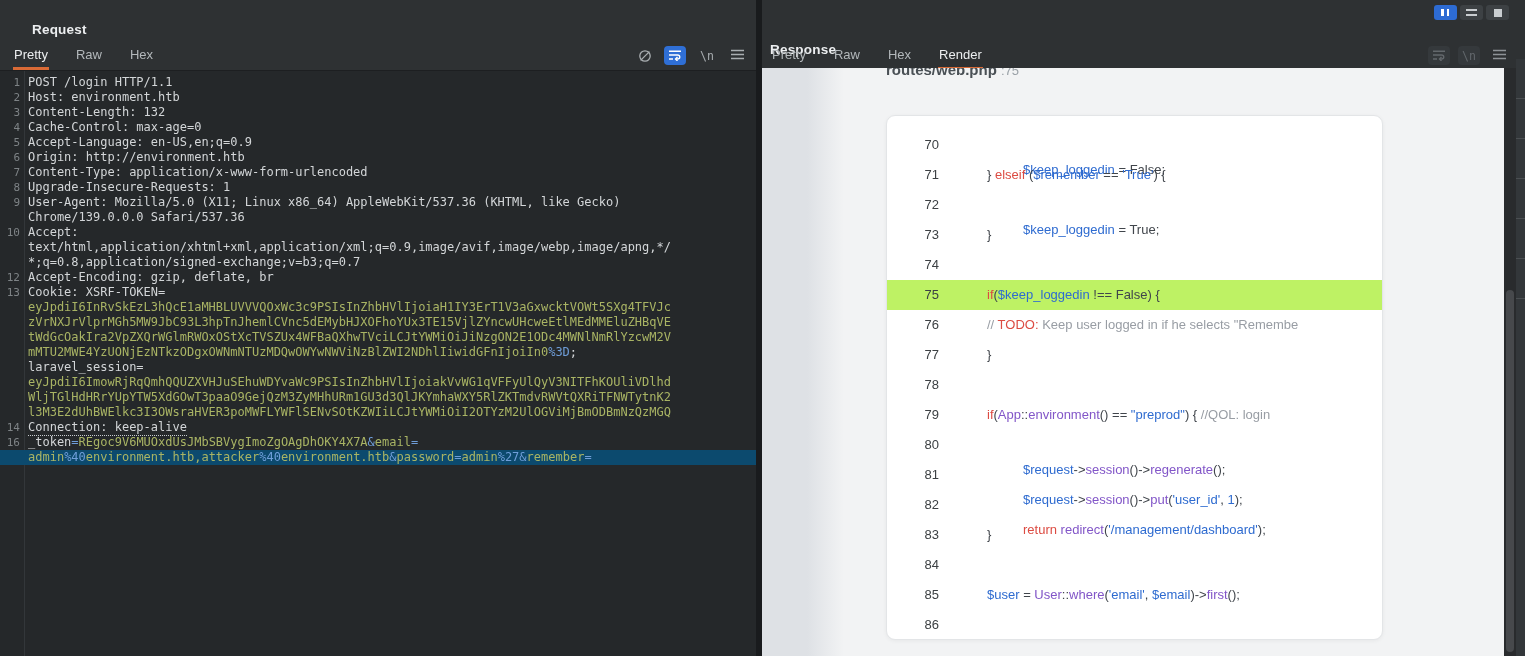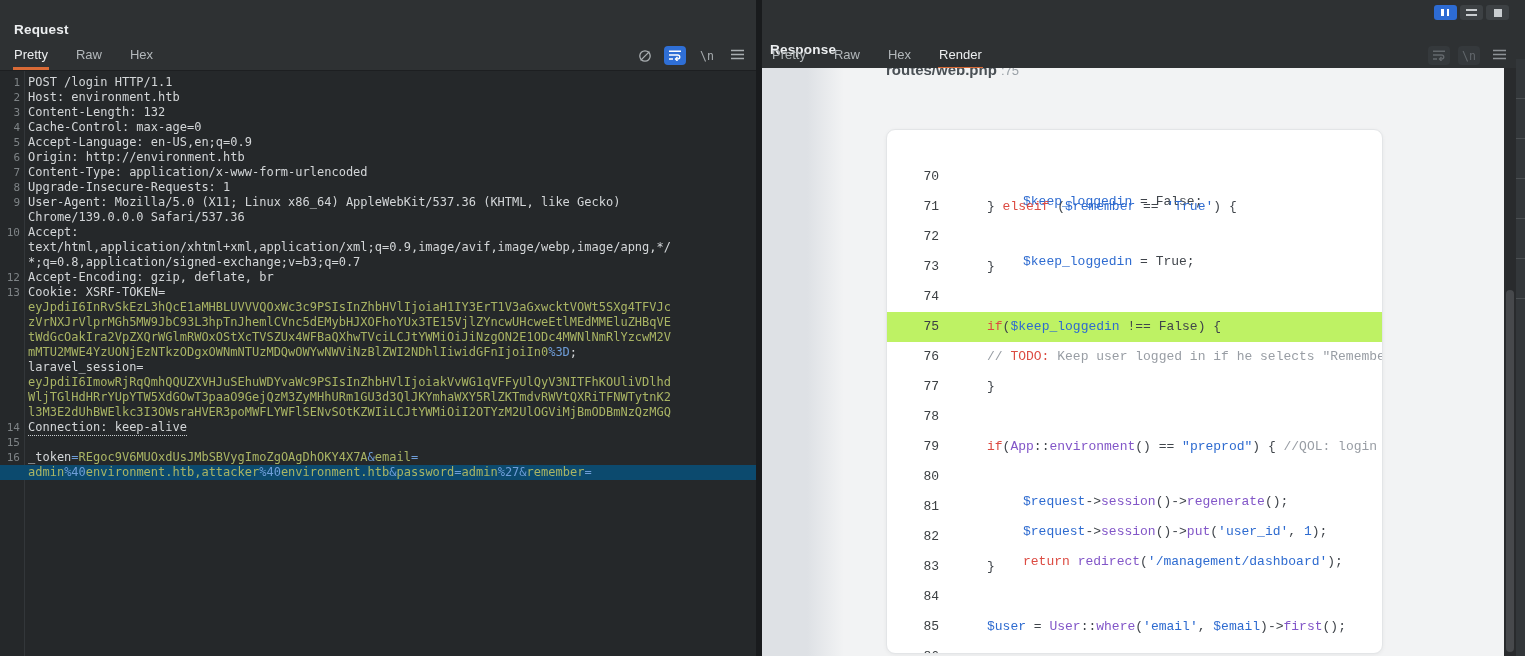--- a/index.html
+++ b/index.html
@@ -50,25 +50,25 @@
   
   #render-view {
     position:absolute; left:762px; top:68px; width:742px; height:588px;
     background:#f2f3f4; overflow:hidden;
   }
   #render-view .edge-shade { position:absolute; left:0; top:0; bottom:0; width:82px;
     background:linear-gradient(90deg,#dee1e5 55%,#f2f3f4 100%); }
   #file-ref { position:absolute; left:124px; top:-7px; font-size:15px; font-weight:bold; color:#4a5055; }
   #file-ref .lineref { font-weight:normal; color:#9aa1a7; font-size:13px; }
   #code-box {
-    position:absolute; left:124px; top:61px; width:497px; height:525px;
+    position:absolute; left:124px; top:47px; width:497px; height:525px;
     background:#ffffff; border:1px solid #e3e5e7; border-radius:9px;
     box-shadow:0 1px 4px rgba(0,0,0,.05);
-    font-family:Liberation Mono, monospace; font-size:13px;
-    padding-top:32px; overflow:hidden;
+    font-family:Liberation Sans, sans-serif; font-size:13px;
+    padding-top:14px; overflow:hidden;
   }
   .cl { position:relative; height:30px; line-height:30px; white-space:pre; }
   .cl.hl { background:#bef264; }
   .cl .n { position:absolute; left:0; top:0; width:52px; text-align:right; color:#3c4043; }
   .cl .t { position:absolute; top:0; }
   .cl .t.ind1 { left:100px; }
   .cl .t.ind2 { left:136px;margin-top:25px; }
   .c-k { color:#dc4b42; }            
   .c-t { color:#dc4b42; }            
   .c-v { color:#2e6bd0; }            
@@ -84,21 +84,21 @@
   #inspector-strip { position:absolute; left:1516px; top:68px; width:9px; height:588px; background:#33373a; }
   #inspector-strip .segs { position:absolute; left:0; top:-9px; width:100%; height:270px;
     background:repeating-linear-gradient(180deg,#33373a 0 39px,#4a4e51 39px 40px); }
 </style>
 </head>
 <body>
 
 <div id="root">
 
   <div>
-    <div class="panel-title" style="left:14px;">Request</div>
+    <div class="panel-title" style="left:32px;">Request</div>
     <div class="tabbar" style="left:0;" id="request-tabs"><span class="tab sel">Pretty</span><span class="tab">Raw</span><span class="tab">Hex</span></div>
 
     <div class="iconbtn" style="left:634px;">
       <svg width="16" height="14" viewBox="0 0 16 14">
         <circle cx="8" cy="7" r="5.2" stroke="#a9aeb1" stroke-width="1.3" fill="none"></circle>
         <line x1="3.6" y1="11.4" x2="12.4" y2="2.6" stroke="#a9aeb1" stroke-width="1.3"></line>
       </svg>
     </div>
     <div class="iconbtn bluebg" style="left:664px;">
       <svg width="14" height="12" viewBox="0 0 14 12">
@@ -135,21 +135,20 @@
           <div class="row"><span class="ln">13</span><span class="code"><span class="c-w">Cookie: XSRF-TOKEN=</span></span></div>
           <div class="row"><span class="ln"></span><span class="code"><span class="c-g">eyJpdiI6InRvSkEzL3hQcE1aMHBLUVVVQOxWc3c9PSIsInZhbHVlIjoiaH1IY3ErT1V3aGxwcktVOWt5SXg4TFVJc</span></span></div>
           <div class="row"><span class="ln"></span><span class="code"><span class="c-g">zVrNXJrVlprMGh5MW9JbC93L3hpTnJhemlCVnc5dEMybHJXOFhoYUx3TE15VjlZYncwUHcweEtlMEdMMEluZHBqVE</span></span></div>
           <div class="row"><span class="ln"></span><span class="code"><span class="c-g">tWdGcOakIra2VpZXQrWGlmRWOxOStXcTVSZUx4WFBaQXhwTVciLCJtYWMiOiJiNzgON2E1ODc4MWNlNmRlYzcwM2V</span></span></div>
           <div class="row"><span class="ln"></span><span class="code"><span class="c-g">mMTU2MWE4YzUONjEzNTkzODgxOWNmNTUzMDQwOWYwNWViNzBlZWI2NDhlIiwidGFnIjoiIn0</span><span class="c-b">%3D</span><span class="c-w">;</span></span></div>
           <div class="row"><span class="ln"></span><span class="code"><span class="c-w">laravel_session=</span></span></div>
           <div class="row"><span class="ln"></span><span class="code"><span class="c-g">eyJpdiI6ImowRjRqQmhQQUZXVHJuSEhuWDYvaWc9PSIsInZhbHVlIjoiakVvWG1qVFFyUlQyV3NITFhKOUliVDlhd</span></span></div>
           <div class="row"><span class="ln"></span><span class="code"><span class="c-g">WljTGlHdHRrYUpYTW5XdGOwT3paaO9GejQzM3ZyMHhURm1GU3d3QlJKYmhaWXY5RlZKTmdvRWVtQXRiTFNWTytnK2</span></span></div>
           <div class="row"><span class="ln"></span><span class="code"><span class="c-g">l3M3E2dUhBWElkc3I3OWsraHVER3poMWFLYWFlSENvSOtKZWIiLCJtYWMiOiI2OTYzM2UlOGViMjBmODBmNzQzMGQ</span></span></div>
           <div class="row"><span class="ln">14</span><span class="code udot"><span class="c-w">Connection: keep-alive</span></span></div>
-          <div class="row"><span class="ln">15</span><span class="code"></span></div>
           <div class="row"><span class="ln">16</span><span class="code"><span class="c-w">_token</span><span class="c-b">=</span><span class="c-g">REgoc9V6MUOxdUsJMbSBVygImoZgOAgDhOKY4X7A</span><span class="c-b">&amp;</span><span class="c-g">email</span><span class="c-b">=</span></span></div>
           <div class="row sel"><span class="ln"></span><span class="code"><span class="c-g">admin</span><span class="c-b">%40</span><span class="c-g">environment.htb,attacker</span><span class="c-b">%40</span><span class="c-g">environment.htb</span><span class="c-b">&amp;</span><span class="c-g">password</span><span class="c-b">=</span><span class="c-g">admin</span><span class="c-b">%27</span><span class="c-b">&amp;</span><span class="c-g">remember</span><span class="c-b">=</span></span></div>
         </div>
     </div>
   </div>
 
   <div class="divider"></div>
 
   <div>
     <div class="panel-title" style="left:770px;margin-top:20px;">Response</div>

